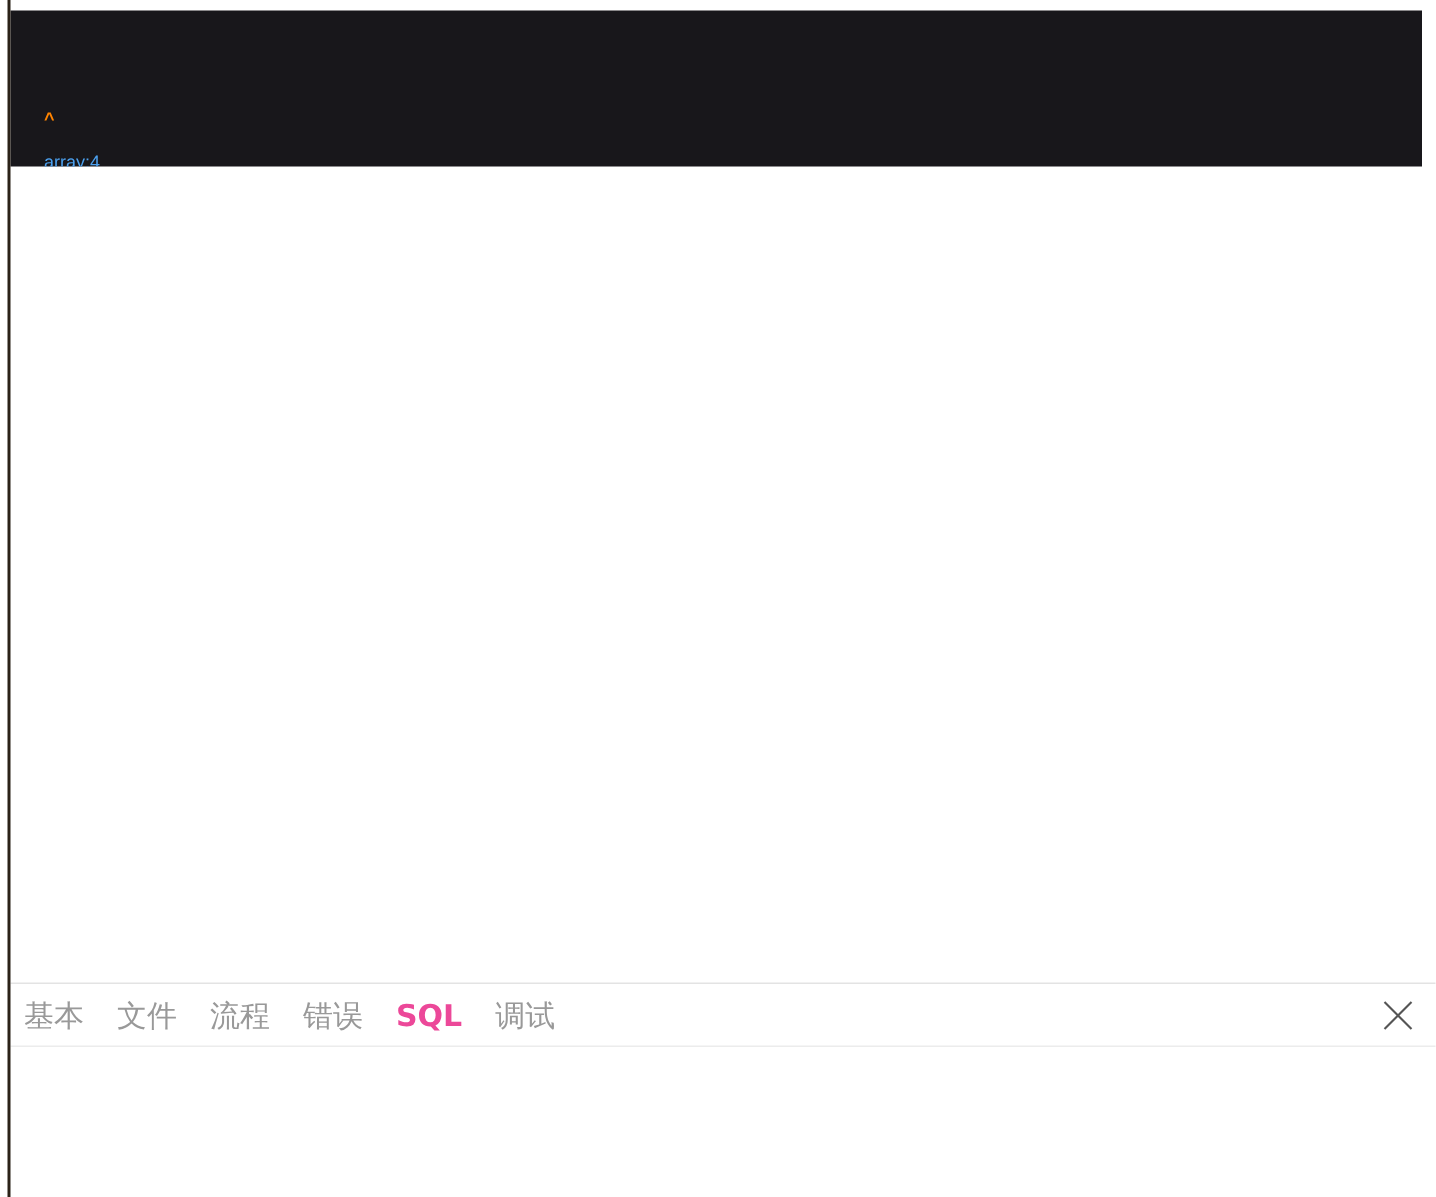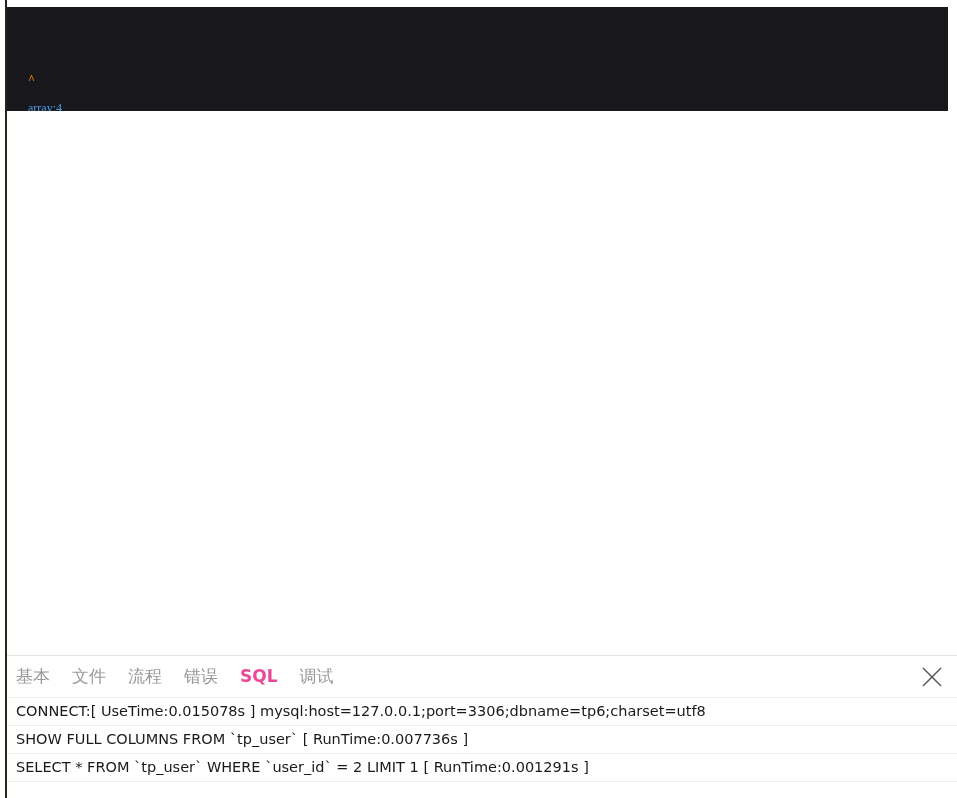--- a/index.html
+++ b/index.html
@@ -30,21 +30,21 @@
 
   
   .dump {
     position: absolute;
     left: 7px;
     top: 7px;
     width: 941px;
     height: 104px;
     background: #18171b;
     color: #cccccc;
-    font-family: Liberation Serif, serif;
+    font-family: Liberation Sans, sans-serif;
     font-size: 12px;
     line-height: 14.7px;
     padding: 6px 0 0 0;
     box-sizing: border-box;
     white-space: pre;
     overflow: hidden;
   }
   .dump-line {
     padding-left: 9px;
     height: 14.7px;
@@ -68,21 +68,21 @@
   .tab-bar {
     position: relative;
     height: 42px;
     border-bottom: 1px solid #ececec;
     display: flex;
     align-items: center;
     padding: 0 9px;
     box-sizing: border-box;
   }
   .tab {
-    font-size: 17px;
+    font-size: 20px;
     color: #999999;
     margin-right: 22px;
     cursor: pointer;
     line-height: 1;
     white-space: nowrap;
     font-family: "DejaVu Sans", "Liberation Sans", sans-serif;
   }
   .tab.active {
     color: #ec4899;
     font-weight: bold;
@@ -155,19 +155,14 @@
     <div class="tab">调试</div>
 
     <div class="close-btn">
       <svg width="24" height="24" viewBox="0 0 24 24">
         <line x1="3" y1="3" x2="21" y2="21" stroke="#555555" stroke-width="1.4"></line>
         <line x1="21" y1="3" x2="3" y2="21" stroke="#555555" stroke-width="1.4"></line>
       </svg>
     </div>
   </div>
 
-  <ul class="sql-list">
-    <li class="sql-row">CONNECT:[ UseTime:0.015078s ] mysql:host=127.0.0.1;port=3306;dbname=tp6;charset=utf8</li>
-    <li class="sql-row">SHOW FULL COLUMNS FROM `tp_user` [ RunTime:0.007736s ]</li>
-    <li class="sql-row">SELECT * FROM `tp_user` WHERE `user_id` = 2 LIMIT 1 [ RunTime:0.001291s ]</li>
-  </ul>
 
 </div>
 
 </body></html>

